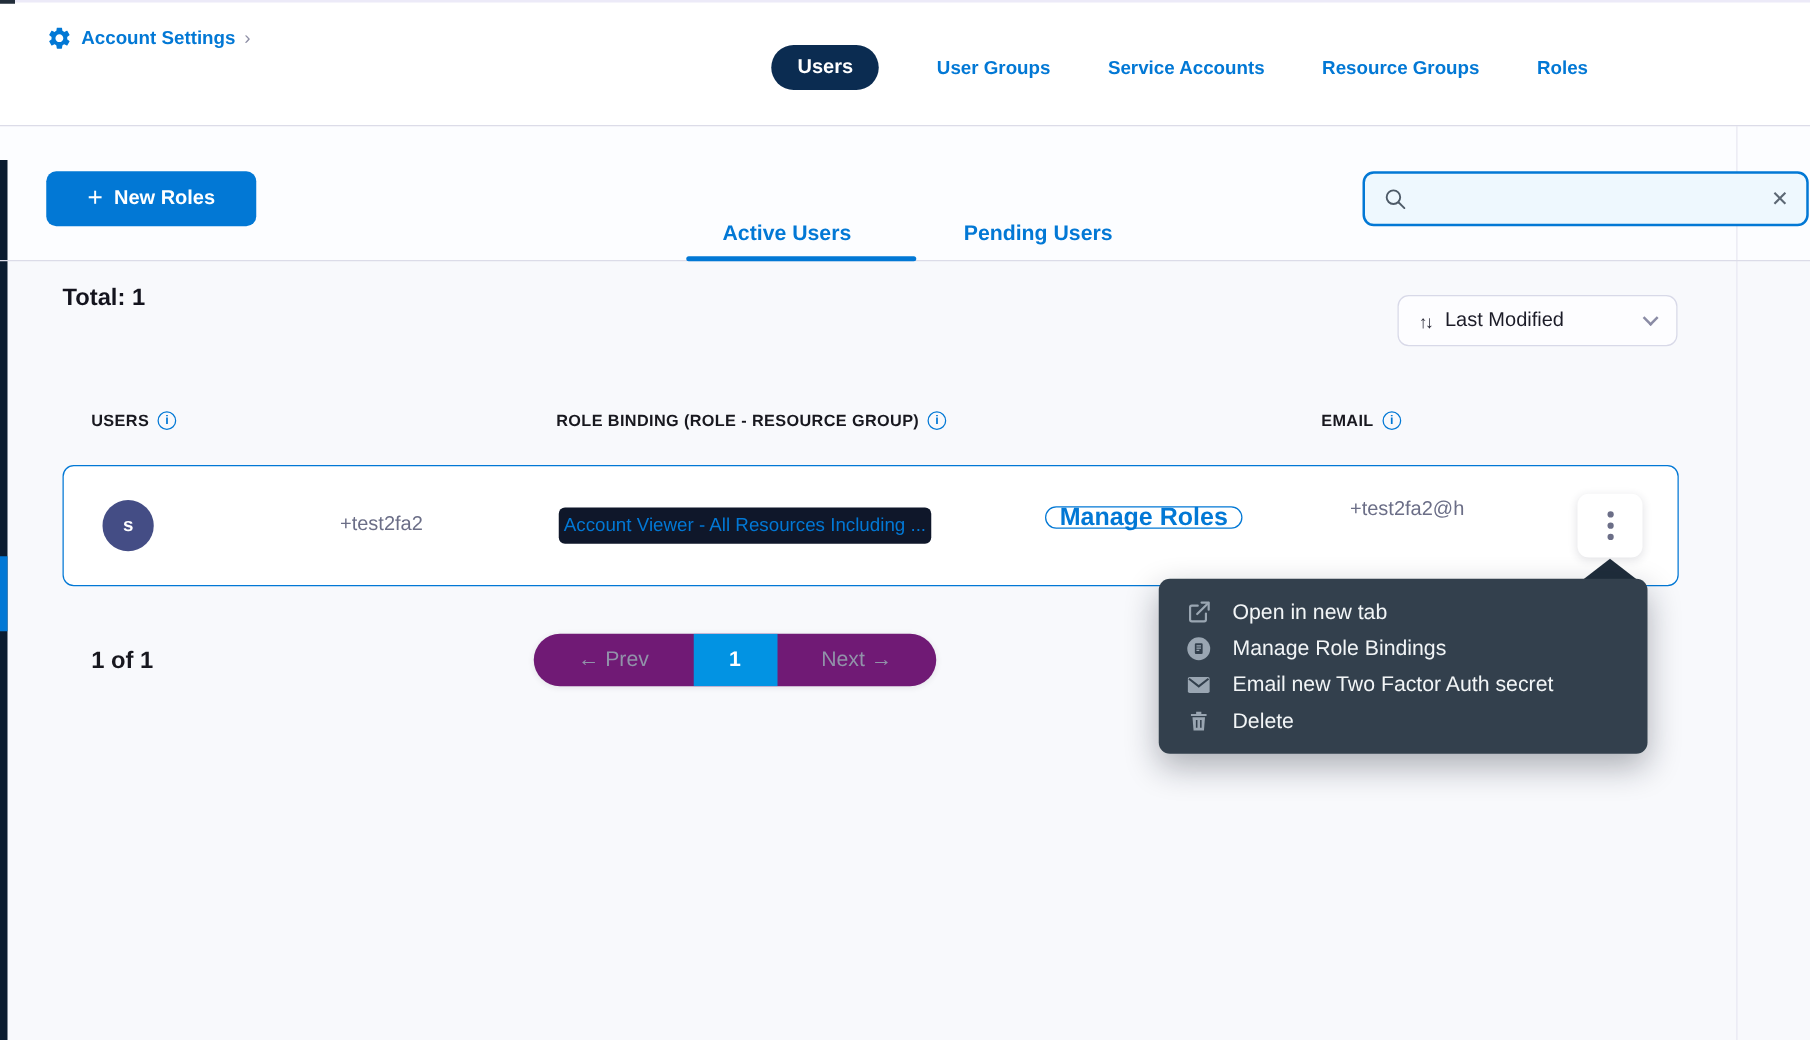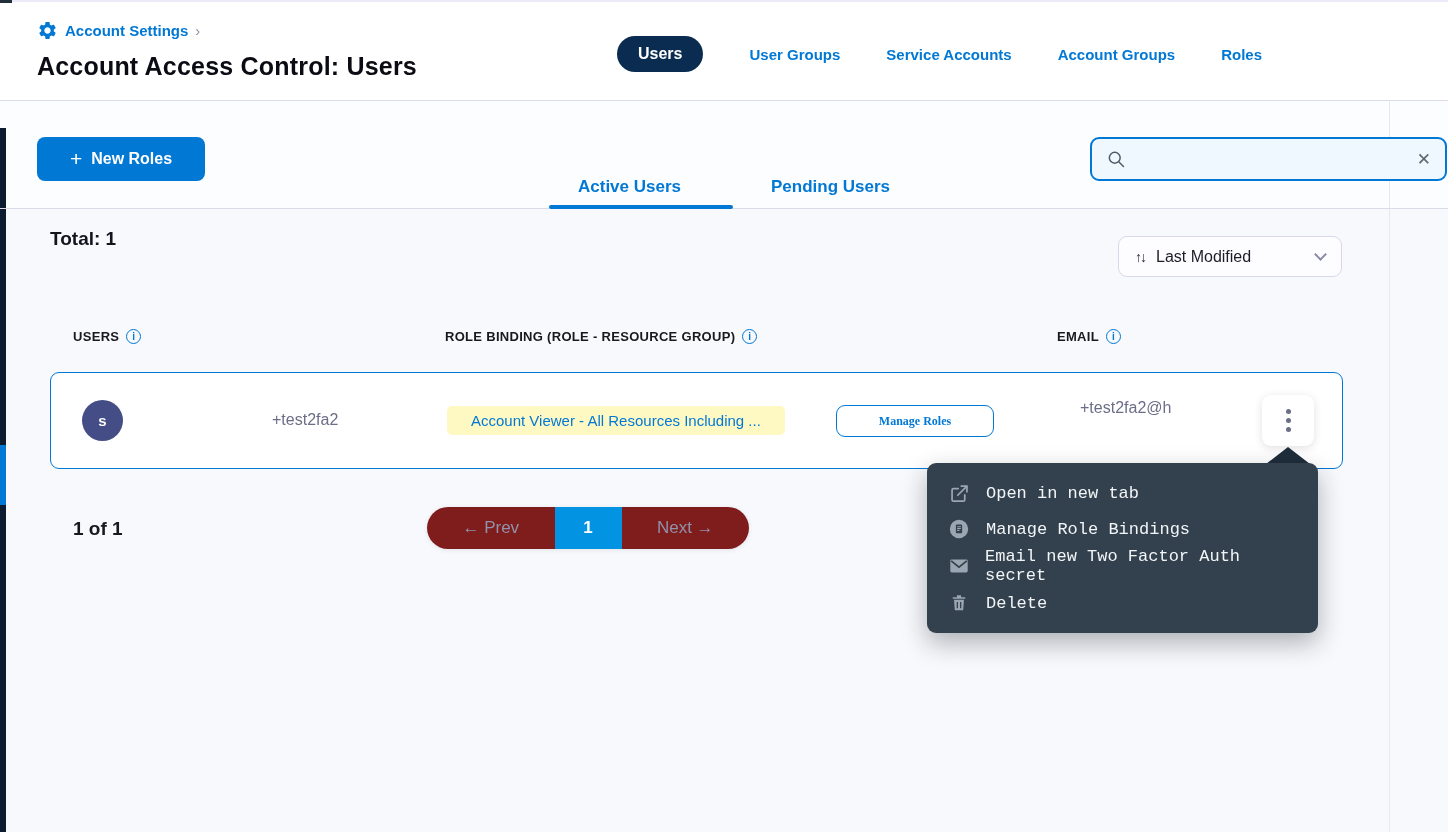--- a/index.html
+++ b/index.html
@@ -68,45 +68,45 @@
   .info-icon { width:15px; height:15px; border:1.5px solid #0278d5; border-radius:50%; color:#0278d5;
     font-size:10px; font-weight:700; display:inline-flex; align-items:center; justify-content:center;
     cursor:pointer; }
 
   
   .row-card { left:50px; top:372px; width:1293px; height:97px; background:#fff;
     border:1.5px solid #0278d5; border-radius:9px; cursor:pointer; }
   .avatar { left:82px; top:400px; width:41px; height:41px; border-radius:50%; background:#444d85;
     color:#fff; font-size:15px; font-weight:700; display:flex; align-items:center; justify-content:center; }
   .row-name { left:272px; top:411px; font-size:16px; color:#6b6e87; }
-  .role-chip { left:447px; top:406px; height:29px; background:#fef9c3; color:#0278d5; font-size:15px;
-    padding:0 24px; border-radius:5px; display:inline-flex; align-items:center; white-space:nowrap; }
-  .btn-manage-roles { left:836px; top:405px; width:158px; height:32px; background:#fff;
-    border:1.5px solid #0278d5; border-radius:9px; color:#0278d5; font-size:12px; font-weight:600;
-    display:flex; align-items:center; justify-content:center; cursor:pointer; font-family:Liberation Serif, serif; }
+  .role-chip { left:447px; top:406px; height:29px; background:#0f172a; color:#0278d5; font-size:15px;
+    padding:0 4px; border-radius:5px; display:inline-flex; align-items:center; white-space:nowrap; }
+  .btn-manage-roles { left:836px; top:405px; width:158px; height:18px; background:#fff;
+    border:1.5px solid #0278d5; border-radius:9px; color:#0278d5; font-size:20px; font-weight:600;
+    display:flex; align-items:center; justify-content:center; cursor:pointer; font-family:Liberation Sans, sans-serif; }
   .email-block { left:1009px; top:392px; width:242px; font-size:16px; color:#6b6e87; line-height:31px; }
   .email-l1 { padding-left:71px; white-space:nowrap; }
   .kebab-btn { left:1262px; top:395px; width:52px; height:51px; background:#fff; border-radius:9px;
     box-shadow:0 2px 8px rgba(40,41,61,.14); display:flex; flex-direction:column; align-items:center;
     justify-content:center; gap:4px; cursor:pointer; border:none; }
   .kebab-dot { width:5px; height:5px; border-radius:50%; background:#6b6e87; }
 
   
   .popover-arrow { left:1266px; top:447px; width:0; height:0;
     border-left:22px solid transparent; border-right:22px solid transparent;
     border-bottom:17px solid #1f2d3b; }
-  .popover { left:927px; top:463px; width:391px; height:170px; background:#33404d; border-radius:9px;
-    box-shadow:0 10px 26px rgba(14,22,36,.32); padding:12px 0; display:flex; flex-direction:column;font-family:Liberation Mono, monospace; }
+  .popover { left:927px; top:463px; width:391px; height:140px; background:#33404d; border-radius:9px;
+    box-shadow:0 10px 26px rgba(14,22,36,.32); padding:12px 0; display:flex; flex-direction:column; }
   .menu-item { height:41px; display:flex; align-items:center; gap:15px; padding:0 20px;
     color:#f2f5f7; font-size:17px; cursor:pointer; }
   .menu-ico { width:24px; height:24px; color:#9aa6b2; display:flex; align-items:center; justify-content:center; }
 
   
   .page-summary { left:73px; top:518px; font-size:19px; font-weight:700; color:#18181f; }
-  .pager { left:427px; top:507px; width:322px; height:42px; background:#7f1d1d; border-radius:21px;
+  .pager { left:427px; top:507px; width:322px; height:42px; background:#701a75; border-radius:21px;
     box-shadow:0 1px 5px rgba(40,41,61,.10); display:flex; align-items:center; overflow:hidden; }
   .pager-btn { flex:1; text-align:center; color:#9192a9; font-size:17px; cursor:pointer;
     background:none; border:none; font-family:inherit; }
   .pager-page { width:67px; height:42px; background:#0293e3; color:#fff; font-size:17px; font-weight:600;
     display:flex; align-items:center; justify-content:center; cursor:pointer; border:none; font-family:inherit; }
 </style>
 </head>
 <body>
 
 <div class="screen">
@@ -119,27 +119,26 @@
 
   <div class="abs breadcrumb">
     <span class="menu-ico" style="width:21px;height:21px;color:#0278d5">
       <svg width="21" height="21" viewBox="0 0 24 24">
           <path fill="currentColor" d="M19.14,12.94c0.04-0.3,0.06-0.61,0.06-0.94c0-0.32-0.02-0.64-0.07-0.94l2.03-1.58c0.18-0.14,0.23-0.41,0.12-0.61l-1.92-3.32c-0.12-0.22-0.37-0.29-0.59-0.22l-2.39,0.96c-0.5-0.38-1.03-0.7-1.62-0.94L14.4,2.81c-0.04-0.24-0.24-0.41-0.48-0.41h-3.84c-0.24,0-0.43,0.17-0.47,0.41L9.25,5.35C8.66,5.59,8.12,5.92,7.63,6.29L5.24,5.33c-0.22-0.08-0.47,0-0.59,0.22L2.74,8.87C2.62,9.08,2.66,9.34,2.86,9.48l2.03,1.58C4.84,11.36,4.8,11.69,4.8,12s0.02,0.64,0.07,0.94l-2.03,1.58c-0.18,0.14-0.23,0.41-0.12,0.61l1.92,3.32c0.12,0.22,0.37,0.29,0.59,0.22l2.39-0.96c0.5,0.38,1.03,0.7,1.62,0.94l0.36,2.54c0.05,0.24,0.24,0.41,0.48,0.41h3.84c0.24,0,0.44-0.17,0.47-0.41l0.36-2.54c0.59-0.24,1.13-0.56,1.62-0.94l2.39,0.96c0.22,0.08,0.47,0,0.59-0.22l1.92-3.32c0.12-0.22,0.07-0.47-0.12-0.61L19.14,12.94z M12,15.6c-1.98,0-3.6-1.62-3.6-3.6s1.62-3.6,3.6-3.6s3.6,1.62,3.6,3.6S13.98,15.6,12,15.6z"></path>
         </svg>
     </span>
     <span>Account Settings</span>
     <span class="bc-sep">›</span>
   </div>
-  <h1 class="abs page-title">Account Access Control: Users</h1>
 
   <nav class="abs module-nav">
     <span class="nav-pill">Users</span>
     <span class="nav-link">User Groups</span>
     <span class="nav-link">Service Accounts</span>
-    <span class="nav-link">Account Groups</span>
+    <span class="nav-link">Resource Groups</span>
     <span class="nav-link">Roles</span>
   </nav>
   <div class="abs header-divider"></div>
 
   <div class="abs left-rail">
     <div class="rail-indicator"></div>
   </div>
 
   <button class="abs btn-new-user">
     <span class="btn-plus">+</span>

